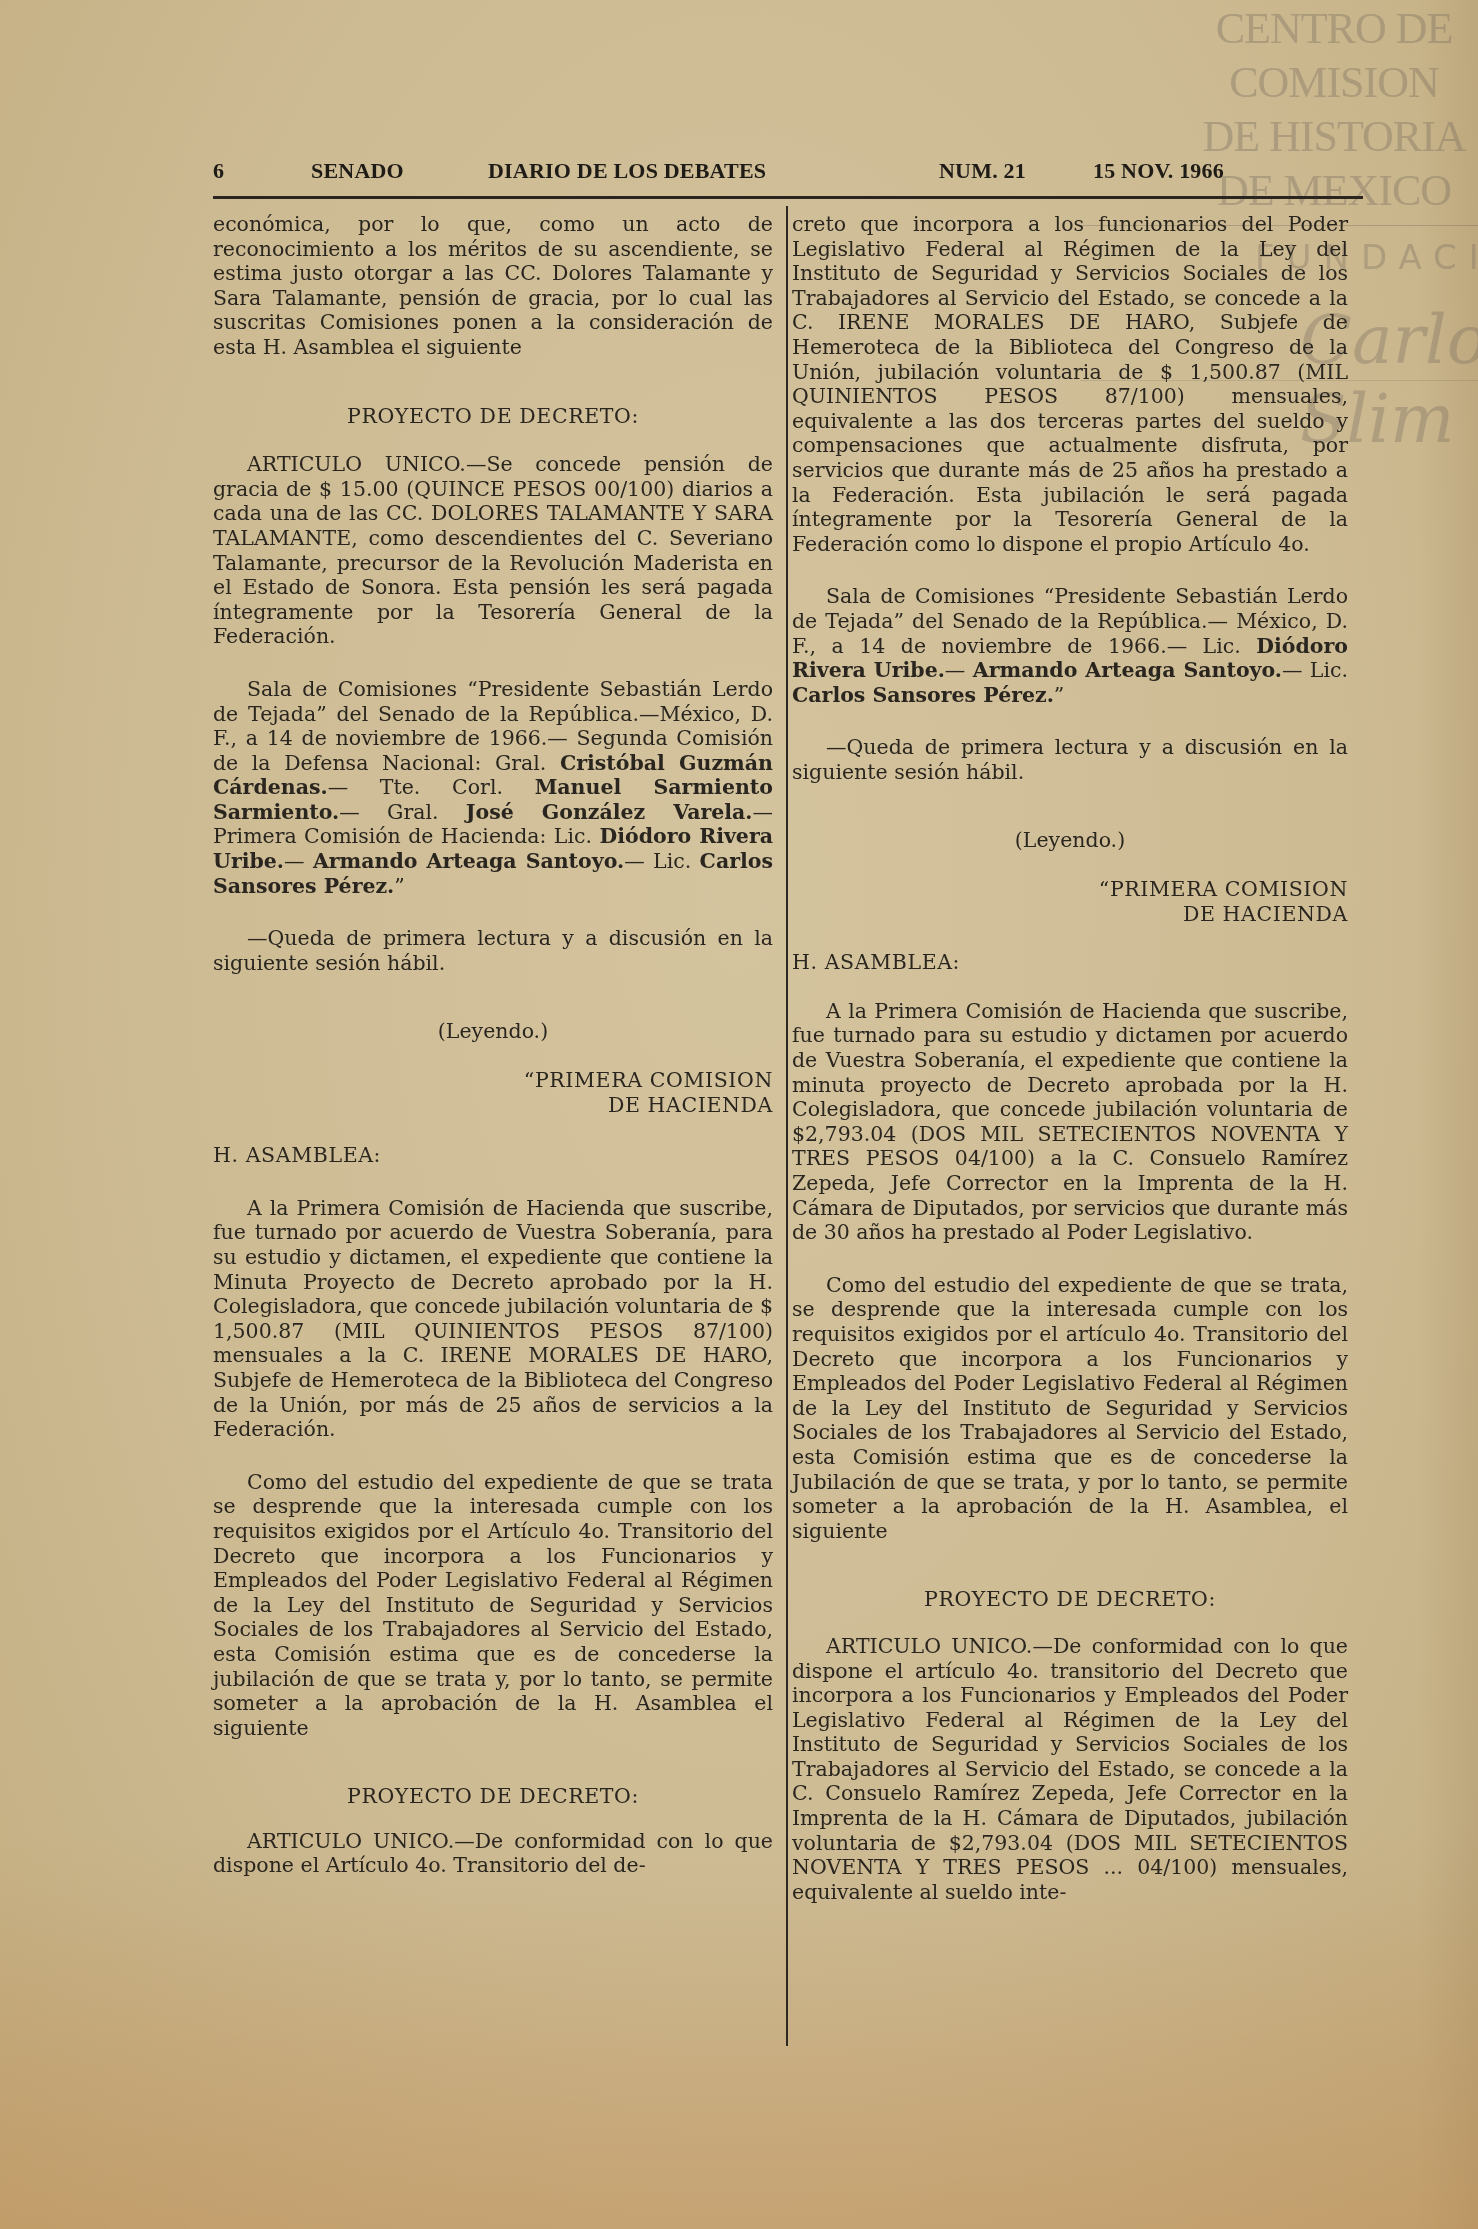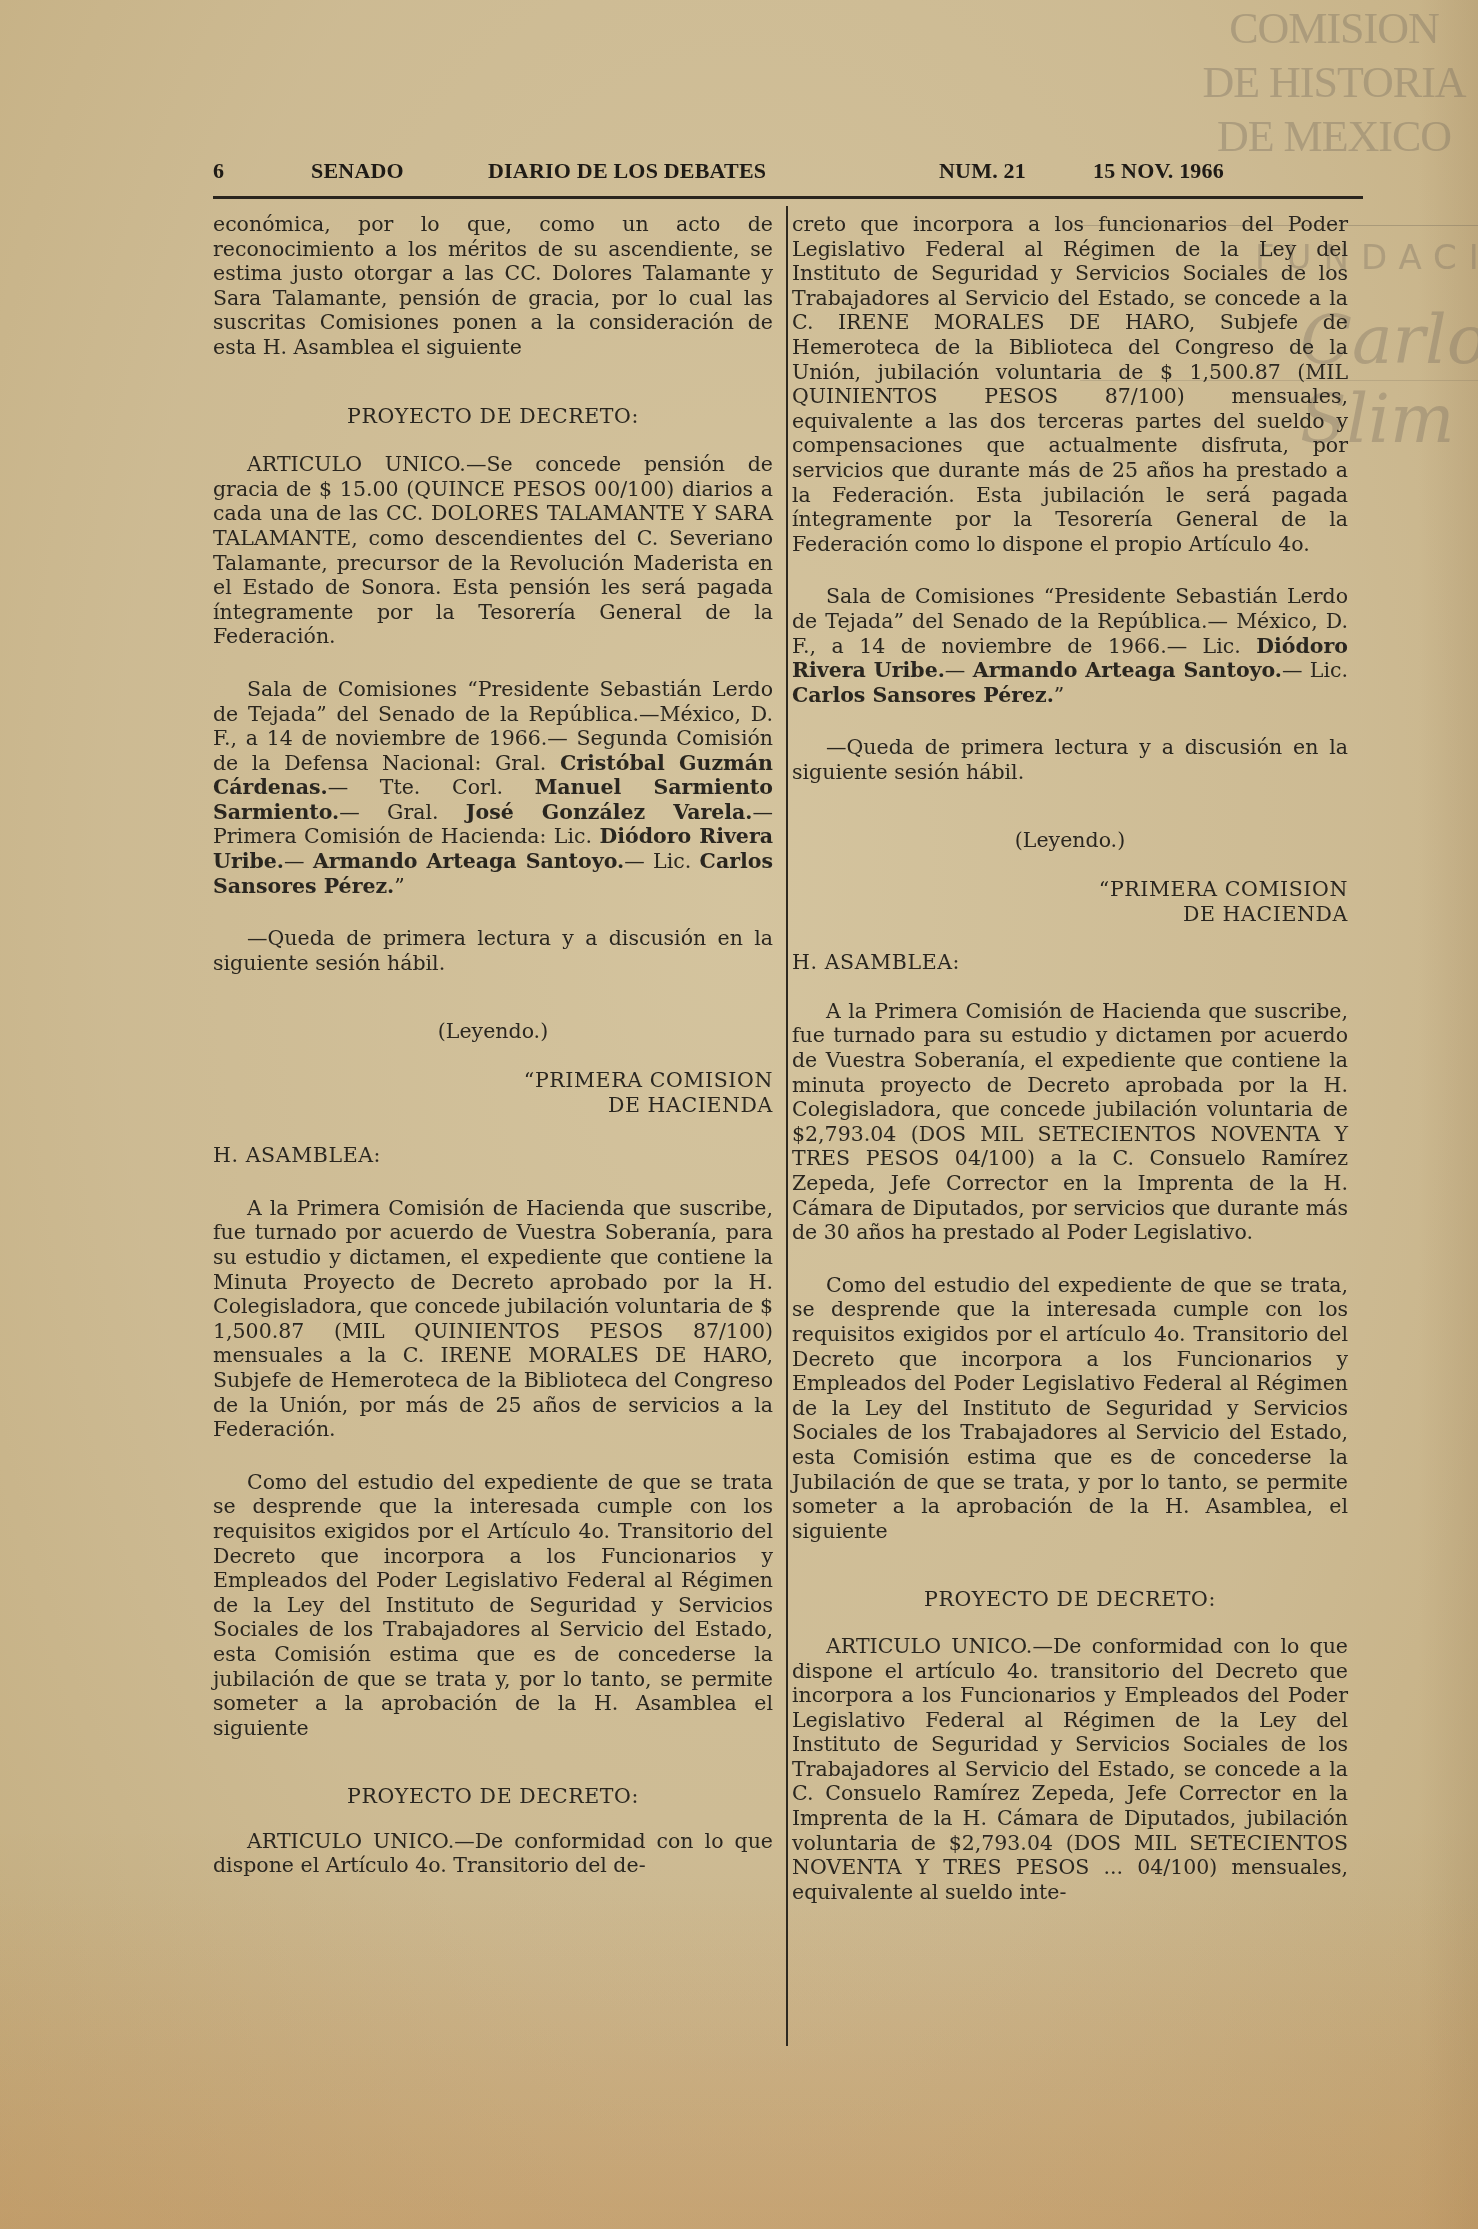--- a/index.html
+++ b/index.html
@@ -76,20 +76,21 @@
     border-top: 1px solid rgba(110,100,85,0.2);
   }
 </style>
 </head>
 <body>
 
 <div class="page-shade-right"></div>
 <div class="page-shade-bottom"></div>
 
 <div class="watermark wm-centro">
+  <div>CENTRO DE</div>
   <div>COMISION</div>
   <div>DE HISTORIA</div>
   <div>DE MEXICO</div>
 </div>
 <div class="wm-band"></div>
 <div class="wm-fundacion">FUNDACIÓN</div>
 <div class="wm-slim">Carlos Slim</div>
 <div class="wm-band2"></div>
 
 <div class="header">

